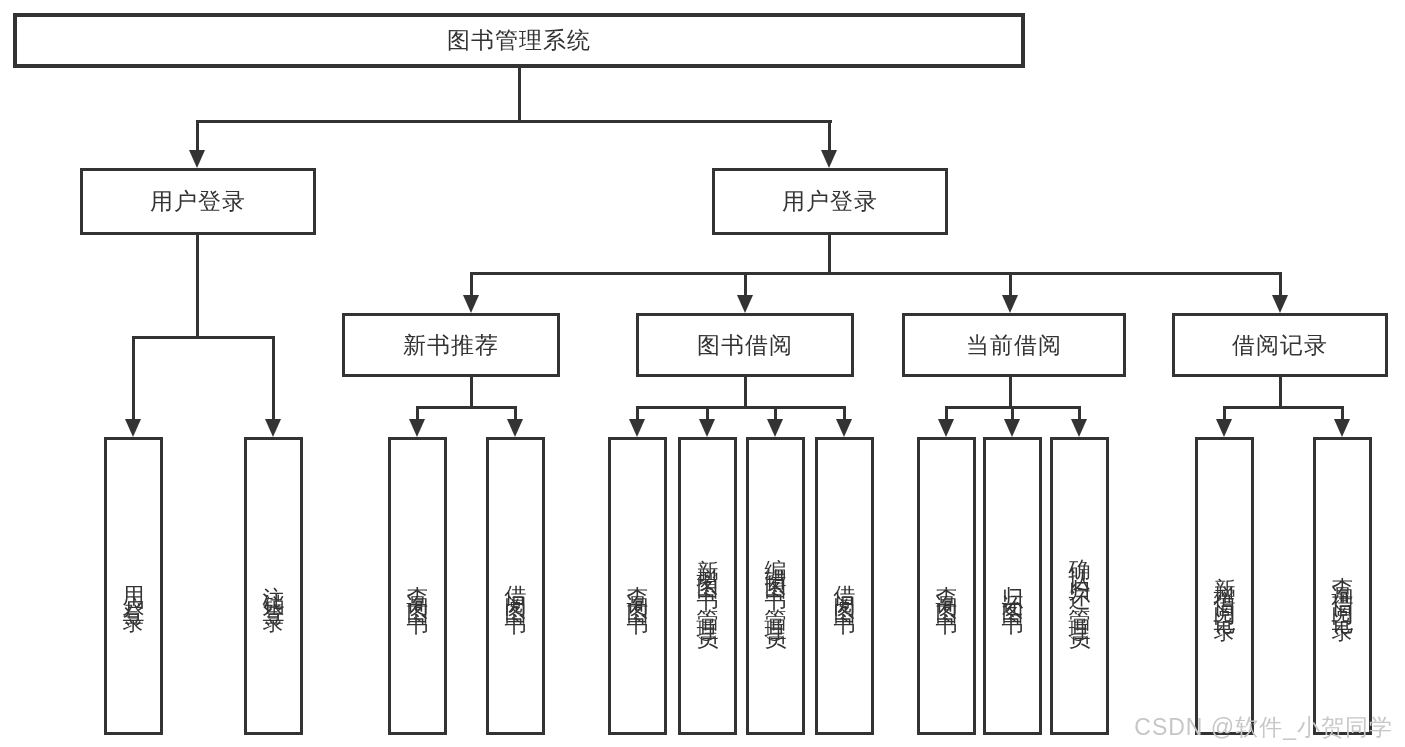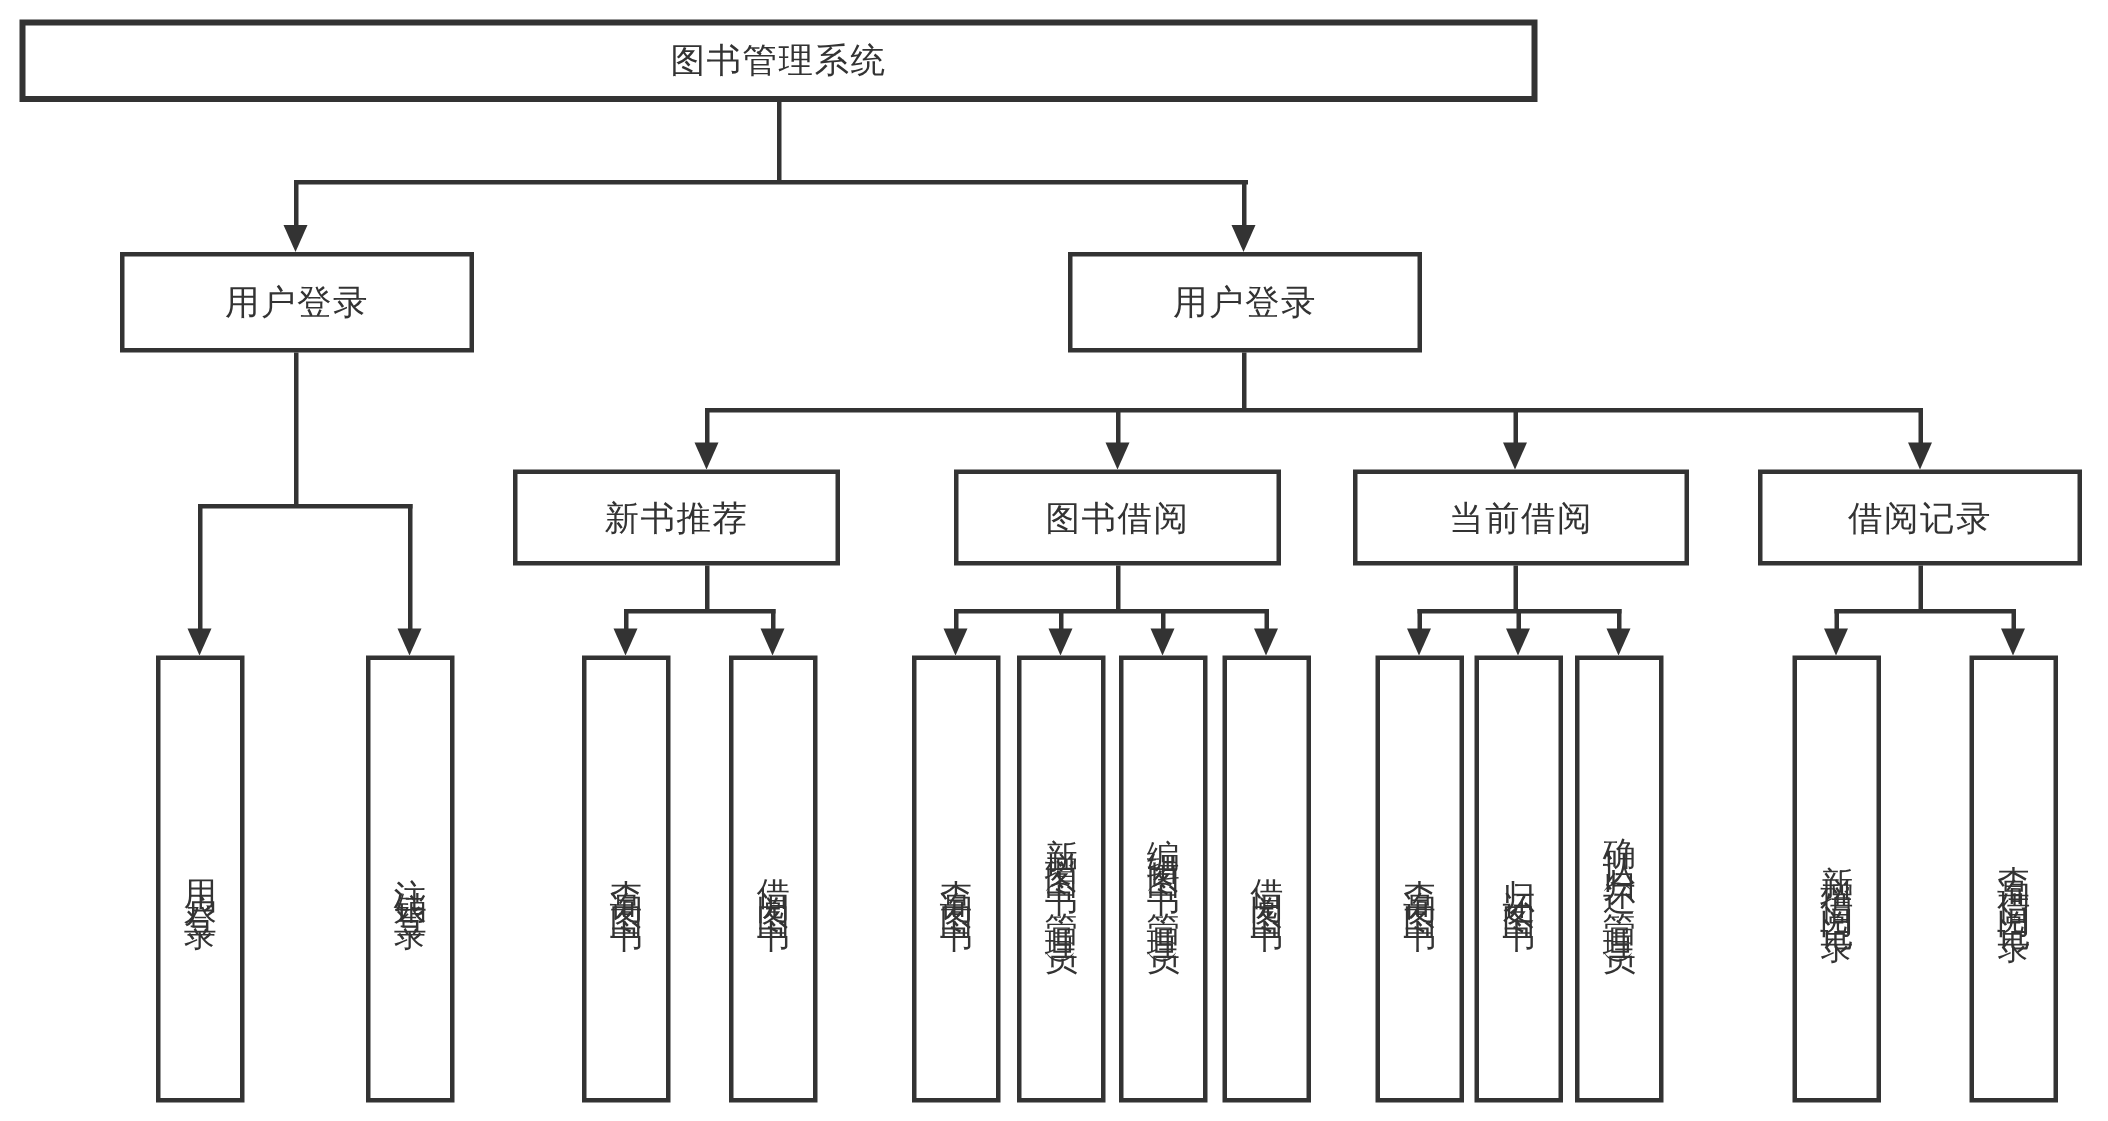--- a/index.html
+++ b/index.html
@@ -198,14 +198,15 @@
     <span class="vtext">确认归还（管理员）</span>
   </div>
 
   <div class="vbox" style="left:1195px">
     <span class="vtext tight">新增借阅记录</span>
   </div>
   <div class="vbox" style="left:1313px">
     <span class="vtext tight">查询借阅记录</span>
   </div>
 
+  <div class="watermark">CSDN @软件_小贺同学</div>
 
 </div>
 
 </body></html>

